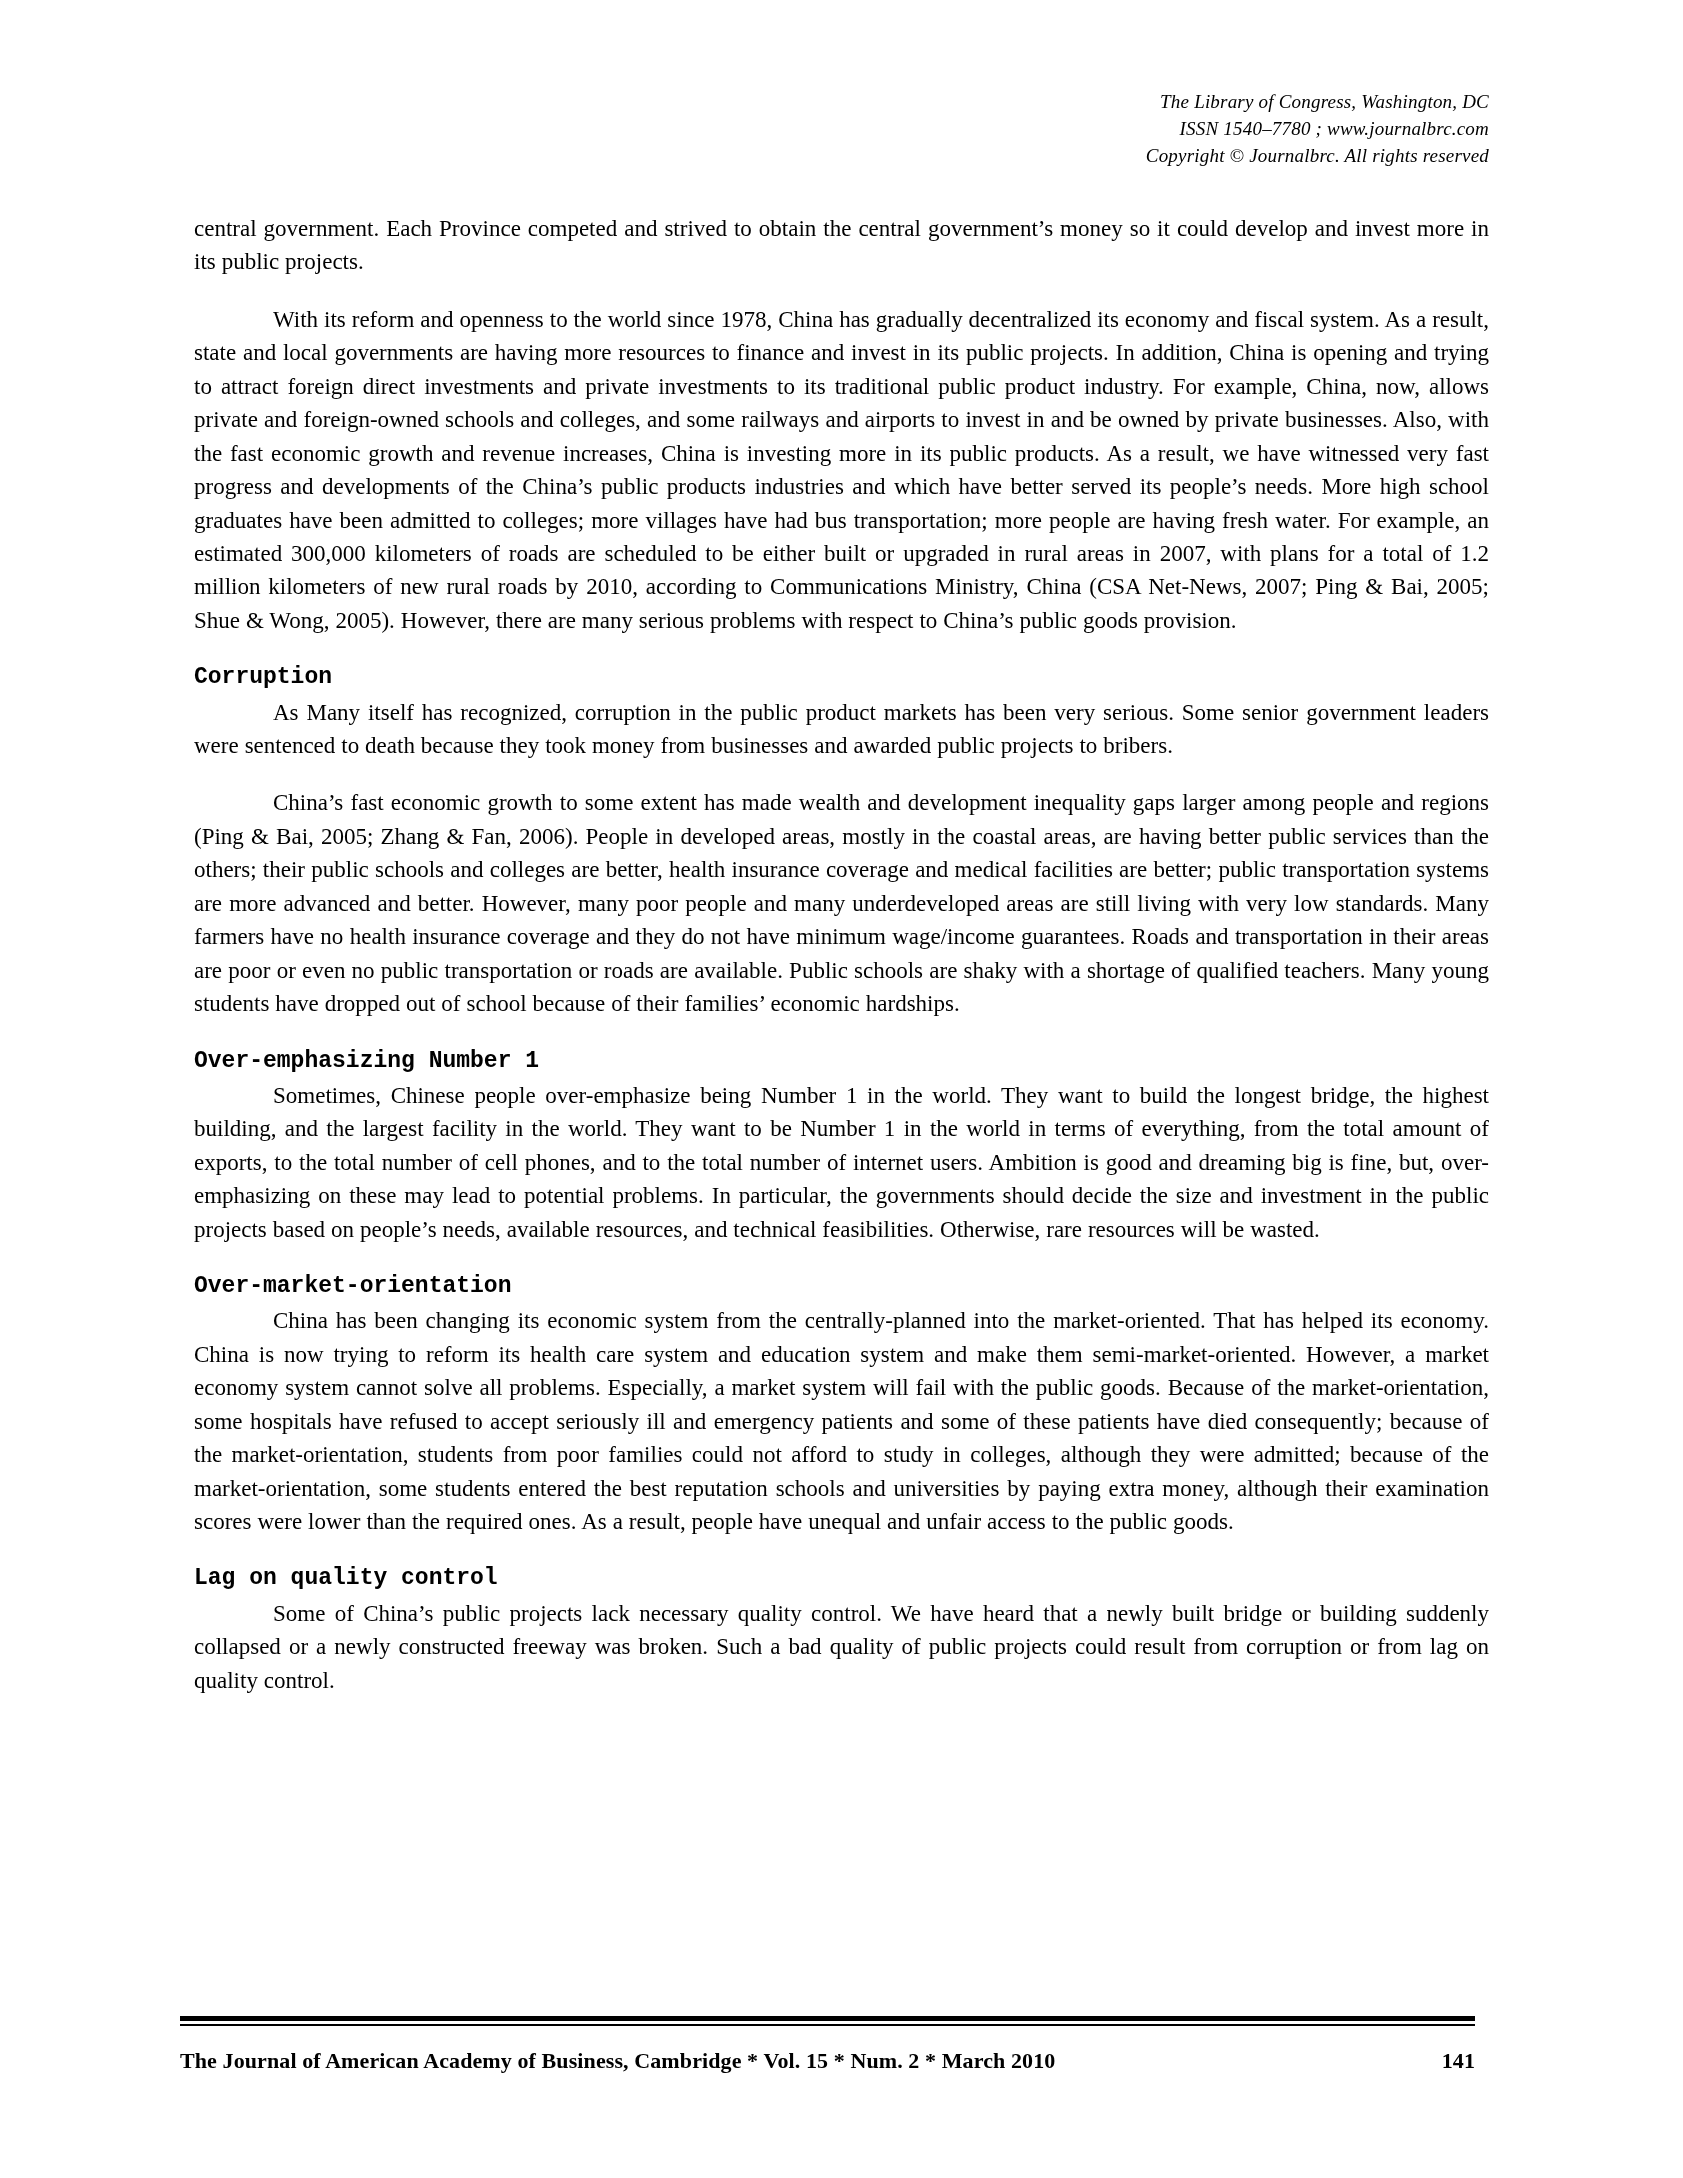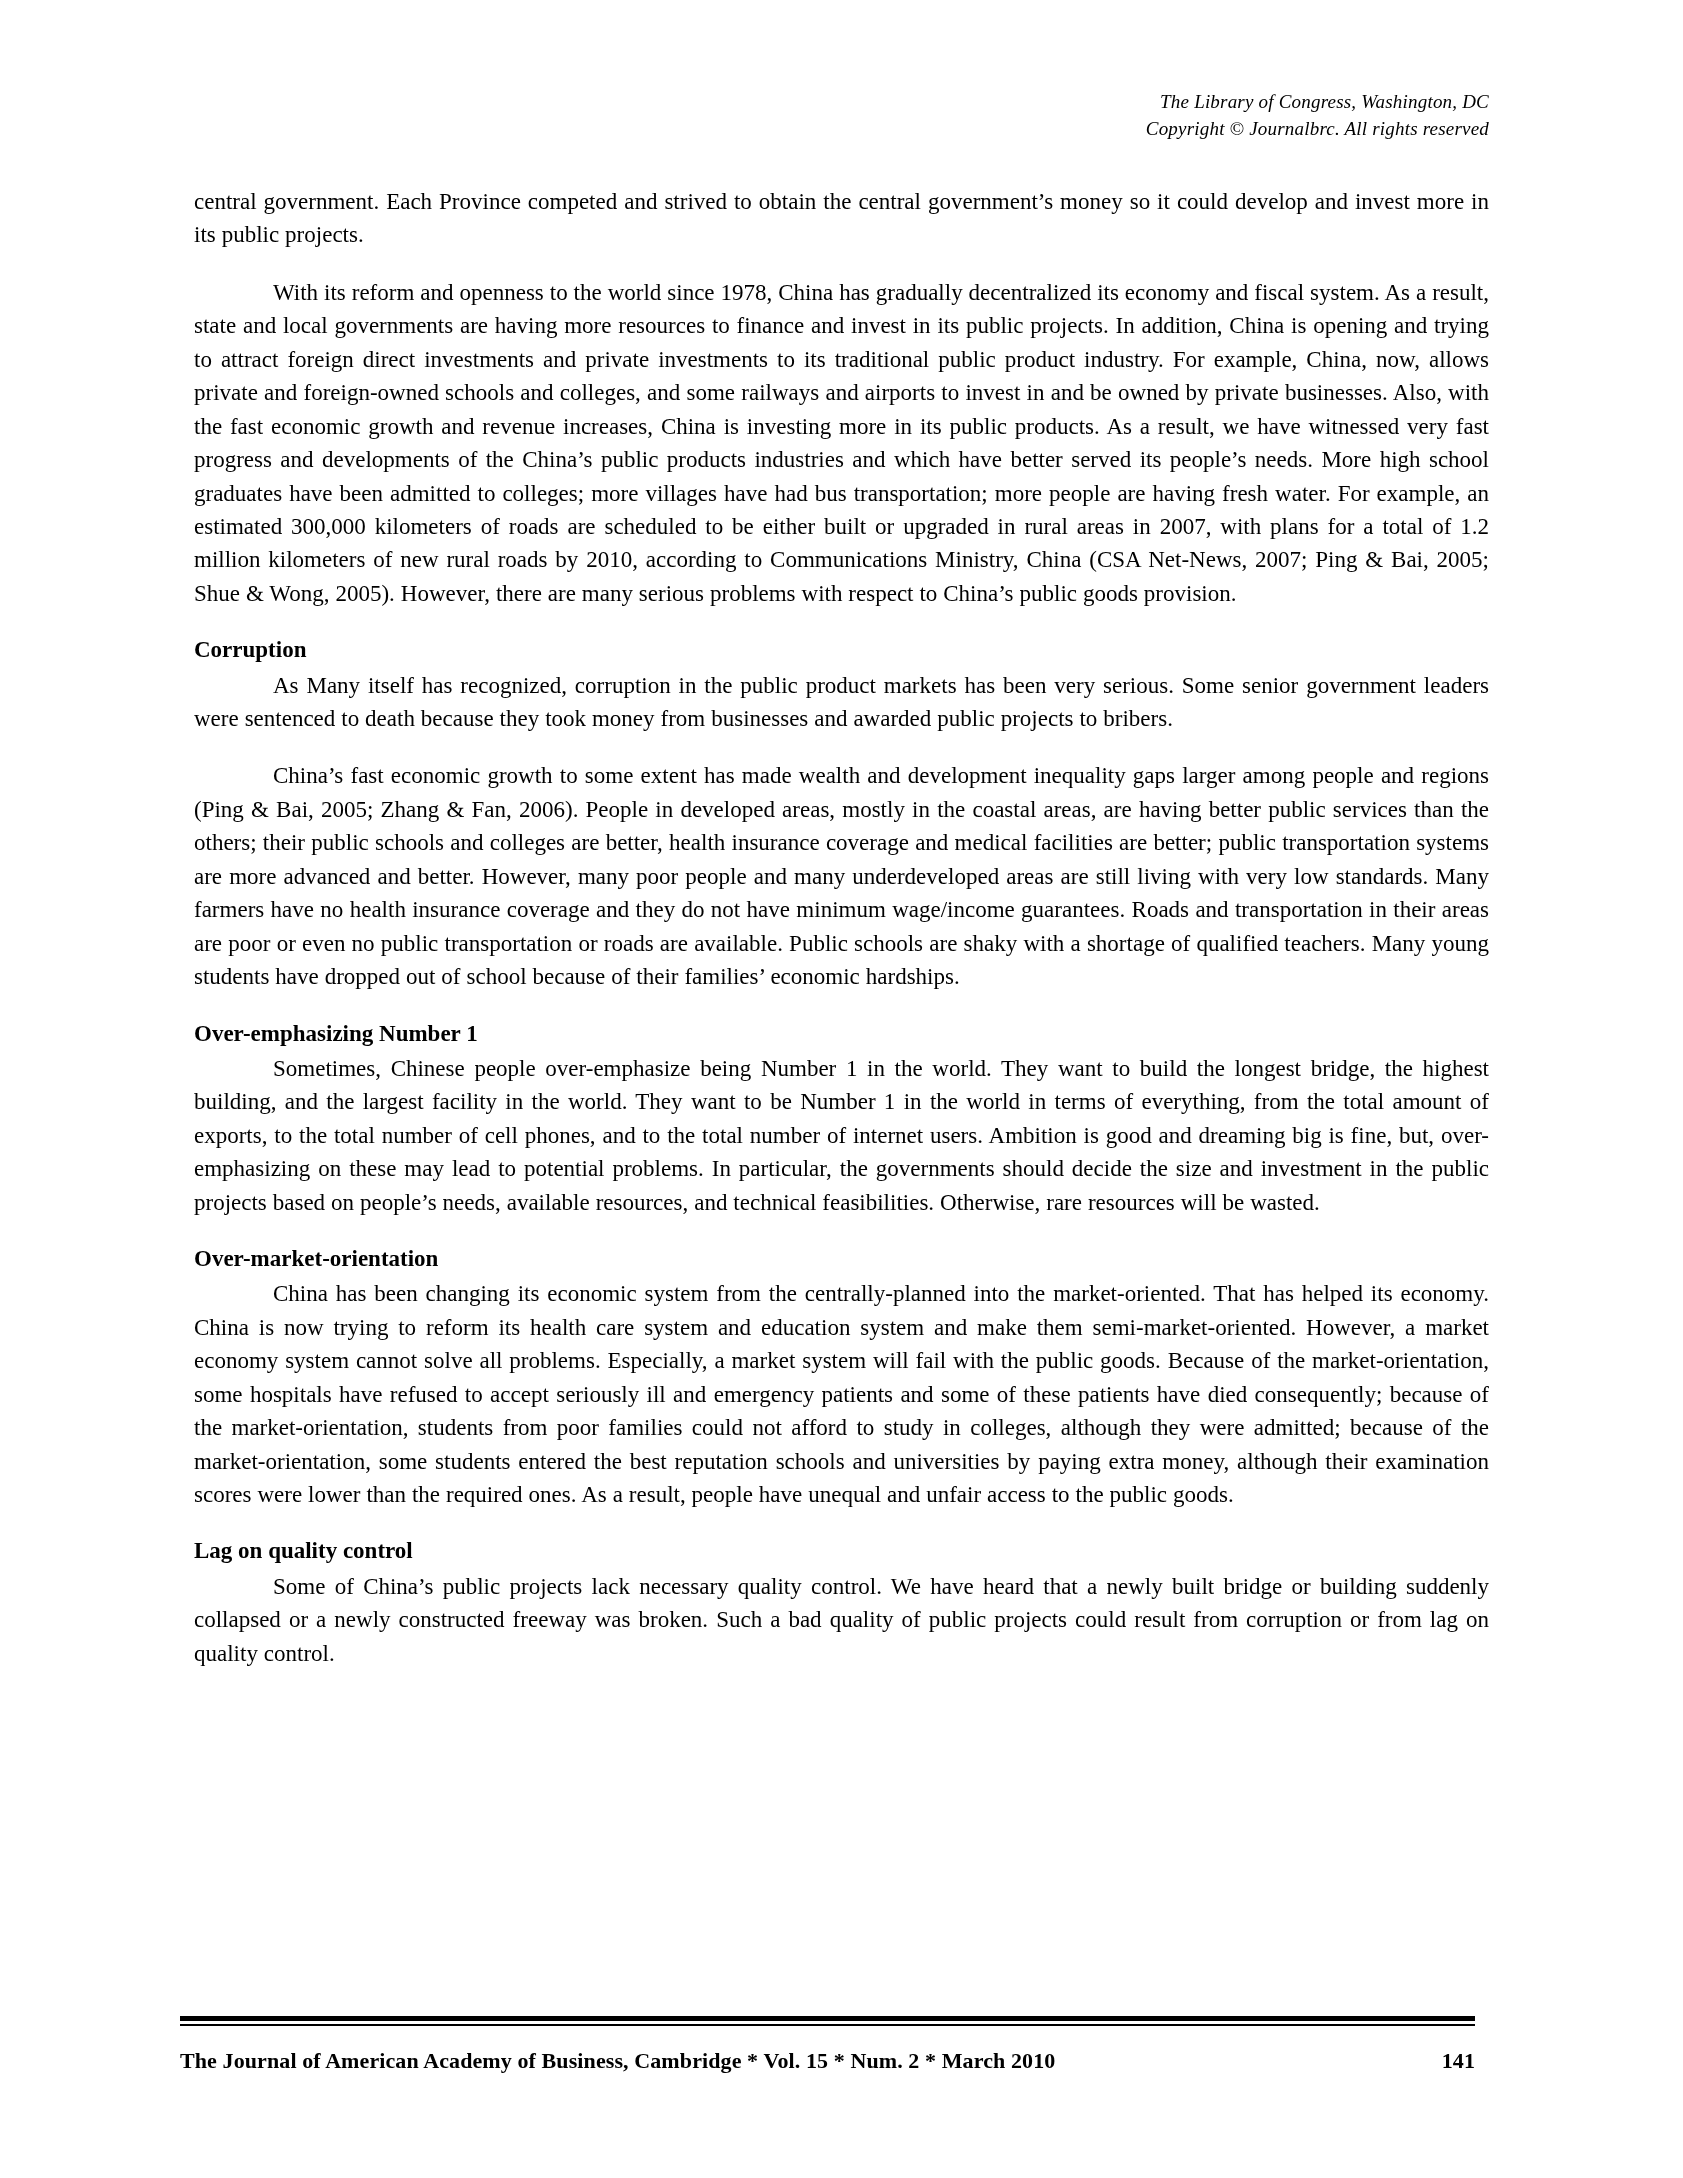--- a/index.html
+++ b/index.html
@@ -51,20 +51,21 @@
     word-spacing: 0.2px;
   }
   p.indent {
     text-indent: 79px;
   }
   h2.section-head {
     font-size: 23px;
     font-weight: bold;
     margin: 0 0 2px 0;
     line-height: 1.4;
+    font-family: Liberation Mono, monospace;
   }
   .sec-block {
     margin-bottom: 24px;
   }
   .sec-block p.body-par:last-child {
     margin-bottom: 0;
   }
 
   
   .footer {
@@ -98,20 +99,21 @@
 </style>
 </head>
 <body>
 
 <div class="page">
 
   <div class="content">
 
     <div class="header-block">
       <div>The Library of Congress, Washington, DC</div>
+      <div>ISSN 1540–7780 ;  www.journalbrc.com</div>
       <div>Copyright © Journalbrc.  All rights reserved</div>
     </div>
 
     <p class="body-par">central government. Each Province competed and strived to obtain the central government’s money so it could develop and invest more in its public projects.</p>
 
     <p class="body-par indent">With its reform and openness to the world since 1978, China has gradually decentralized its economy and fiscal system. As a result, state and local governments are having more resources to finance and invest in its public projects. In addition, China is opening and trying to attract foreign direct investments and private investments to its traditional public product industry. For example, China, now, allows private and foreign-owned schools and colleges, and some railways and airports to invest in and be owned by private businesses. Also, with the fast economic growth and revenue increases, China is investing more in its public products. As a result, we have witnessed very fast progress and developments of the China’s public products industries and which have better served its people’s needs. More high school graduates have been admitted to colleges; more villages have had bus transportation; more people are having fresh water. For example, an estimated 300,000 kilometers of roads are scheduled to be either built or upgraded in rural areas in 2007, with plans for a total of 1.2 million kilometers of new rural roads by 2010, according to Communications Ministry, China (CSA Net-News, 2007; Ping &amp; Bai, 2005; Shue &amp; Wong, 2005).  However, there are many serious problems with respect to China’s public goods provision.</p>
 
     <div class="sec-block">
       <h2 class="section-head">Corruption</h2>
       <p class="body-par indent">As Many itself has recognized, corruption in the public product markets has been very serious. Some senior government leaders were sentenced to death because they took money from businesses and awarded public projects to bribers.</p>

